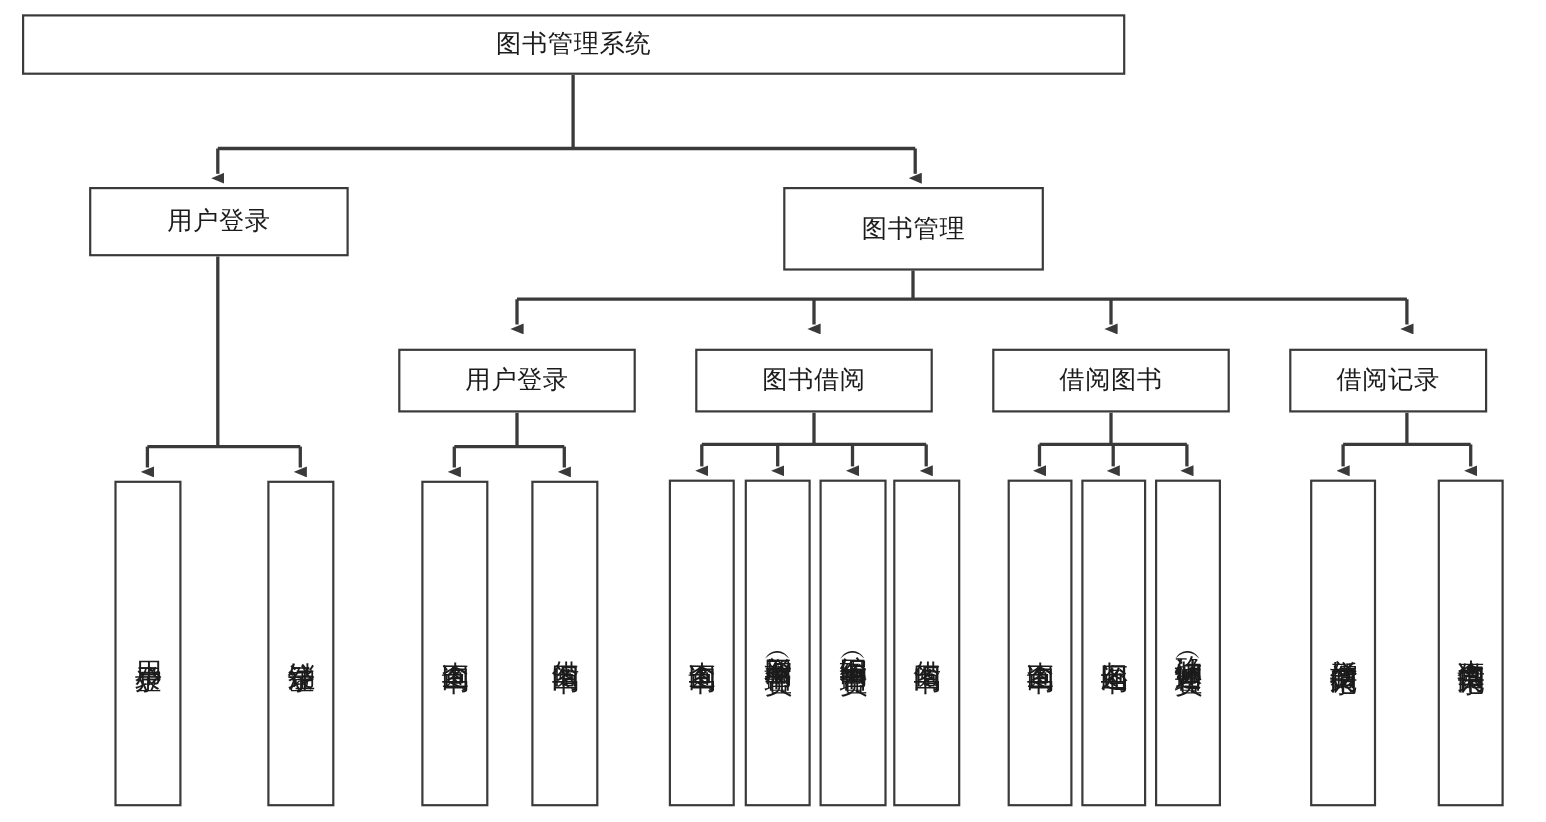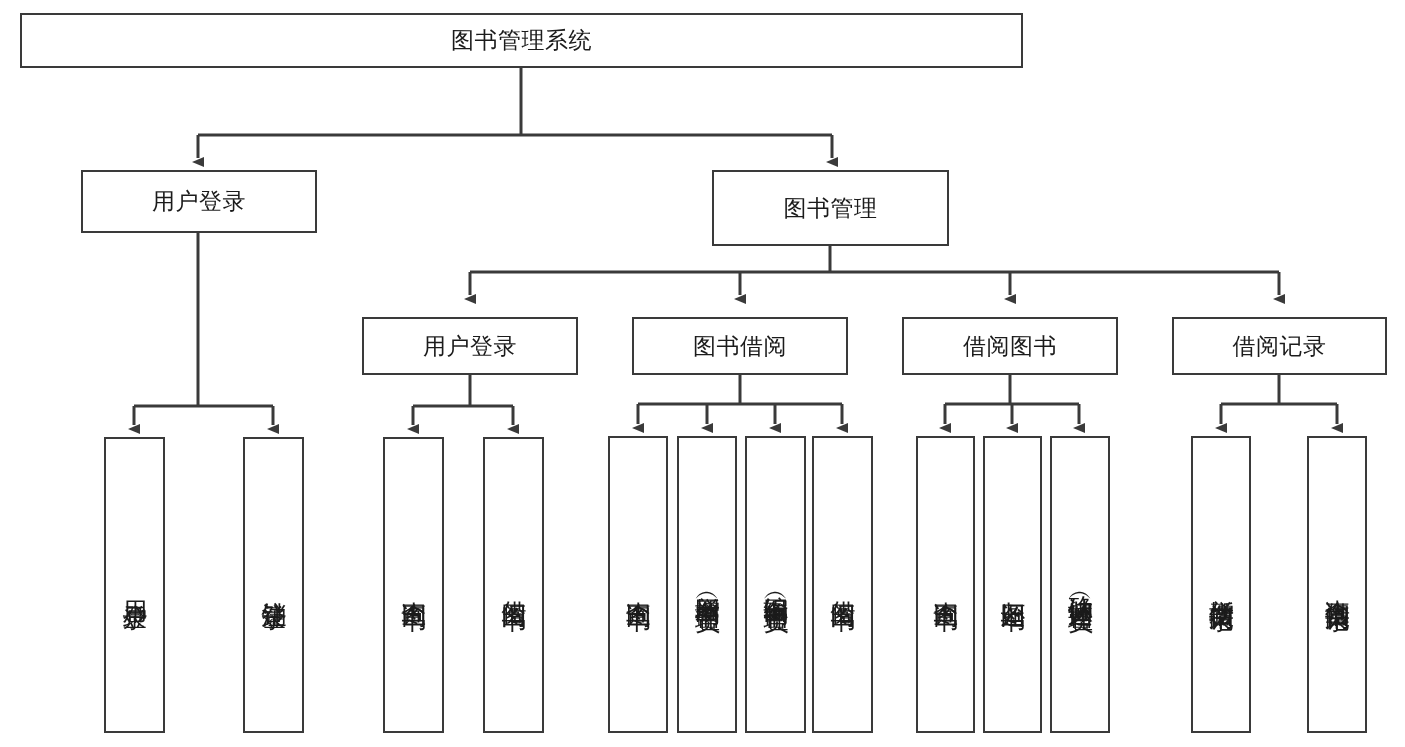--- a/index.html
+++ b/index.html
@@ -135,21 +135,21 @@
 
   <div class="node horiz" style="left:362px; top:317px; width:216px; height:58px;">
     <span class="label">用户登录</span>
   </div>
   <div class="node horiz" style="left:632px; top:317px; width:216px; height:58px;">
     <span class="label">图书借阅</span>
   </div>
   <div class="node horiz" style="left:902px; top:317px; width:216px; height:58px;">
     <span class="label">借阅图书</span>
   </div>
-  <div class="node horiz" style="left:1172px; top:317px; width:215px; height:58px;">
+  <div class="node horiz" style="left:1172px; top:317px; width:180px; height:58px;">
     <span class="label">借阅记录</span>
   </div>
 
   <div class="node vert" style="left:104px; top:437px; width:61px; height:296px;">
     <span class="label">用户登录</span>
   </div>
   <div class="node vert" style="left:243px; top:437px; width:61px; height:296px;">
     <span class="label">注销登录</span>
   </div>
 

